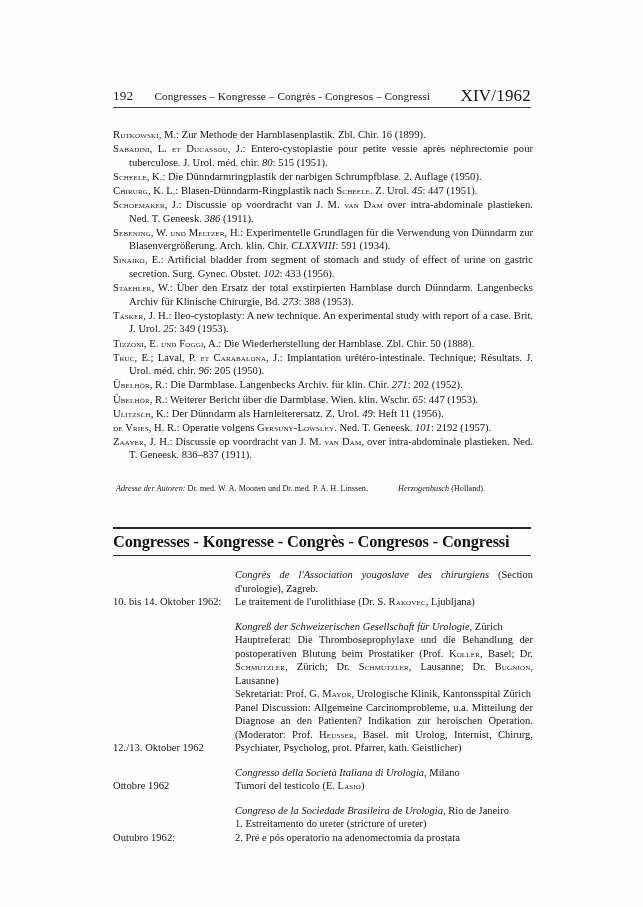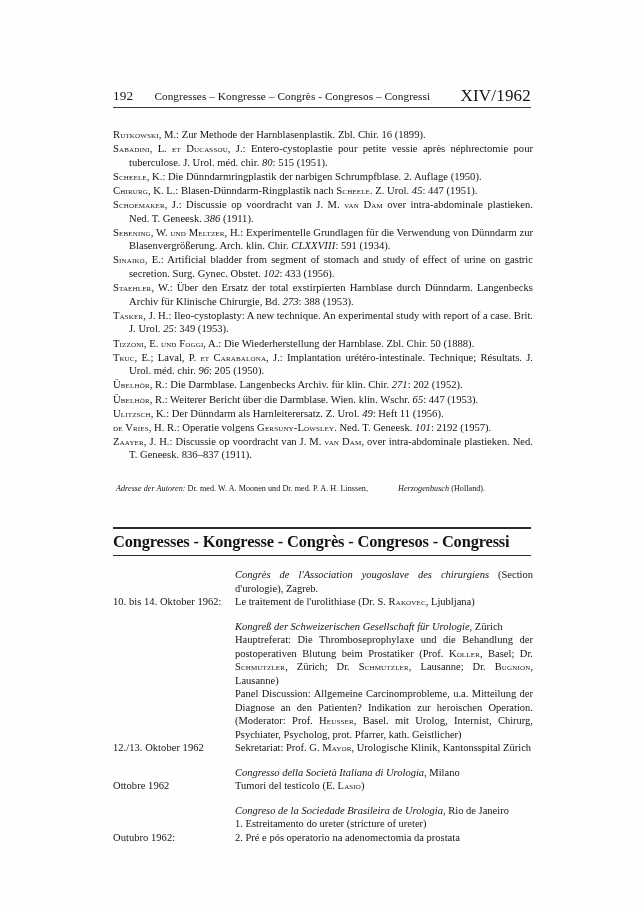--- a/index.html
+++ b/index.html
@@ -192,22 +192,22 @@
         <div class="cbody">
           <div class="line just"><span class="it">Congrès de l'Association yougoslave des chirurgiens</span> (Section d'urologie), Zagreb.</div>
           <div class="line just">Le traitement de l'urolithiase (Dr. S. <span class="sc">Rakovec</span>, Ljubljana)</div>
         </div>
       </div>
       <div class="crow">
         <div class="cdate">12./13. Oktober 1962</div>
         <div class="cbody">
           <div class="line just"><span class="it">Kongreß der Schweizerischen Gesellschaft für Urologie</span>, Zürich</div>
           <div class="line just">Hauptreferat: Die Thromboseprophylaxe und die Behandlung der postoperativen Blutung beim Prostatiker (Prof. <span class="sc">Koller</span>, Basel; Dr. <span class="sc">Schmutzler</span>, Zürich; Dr. <span class="sc">Schmutzler</span>, Lausanne; Dr. <span class="sc">Bugnion</span>, Lausanne)</div>
+          <div class="line just">Sekretariat: Prof. G. <span class="sc">Mayor</span>, Urologische Klinik, Kantonsspital Zürich</div>
           <div class="line just">Panel Discussion: Allgemeine Carcinomprobleme, u.a. Mitteilung der Diagnose an den Patienten? Indikation zur heroischen Operation. (Moderator: Prof. <span class="sc">Heusser</span>, Basel. mit Urolog, Internist, Chirurg, Psychiater, Psycholog, prot. Pfarrer, kath. Geistlicher)</div>
-          <div class="line just">Sekretariat: Prof. G. <span class="sc">Mayor</span>, Urologische Klinik, Kantonsspital Zürich</div>
         </div>
       </div>
       <div class="crow">
         <div class="cdate">Ottobre 1962</div>
         <div class="cbody">
           <div class="line just"><span class="it">Congresso della Società Italiana di Urologia</span>, Milano</div>
           <div class="line just">Tumori del testicolo (E. <span class="sc">Lasio</span>)</div>
         </div>
       </div>
       <div class="crow">

